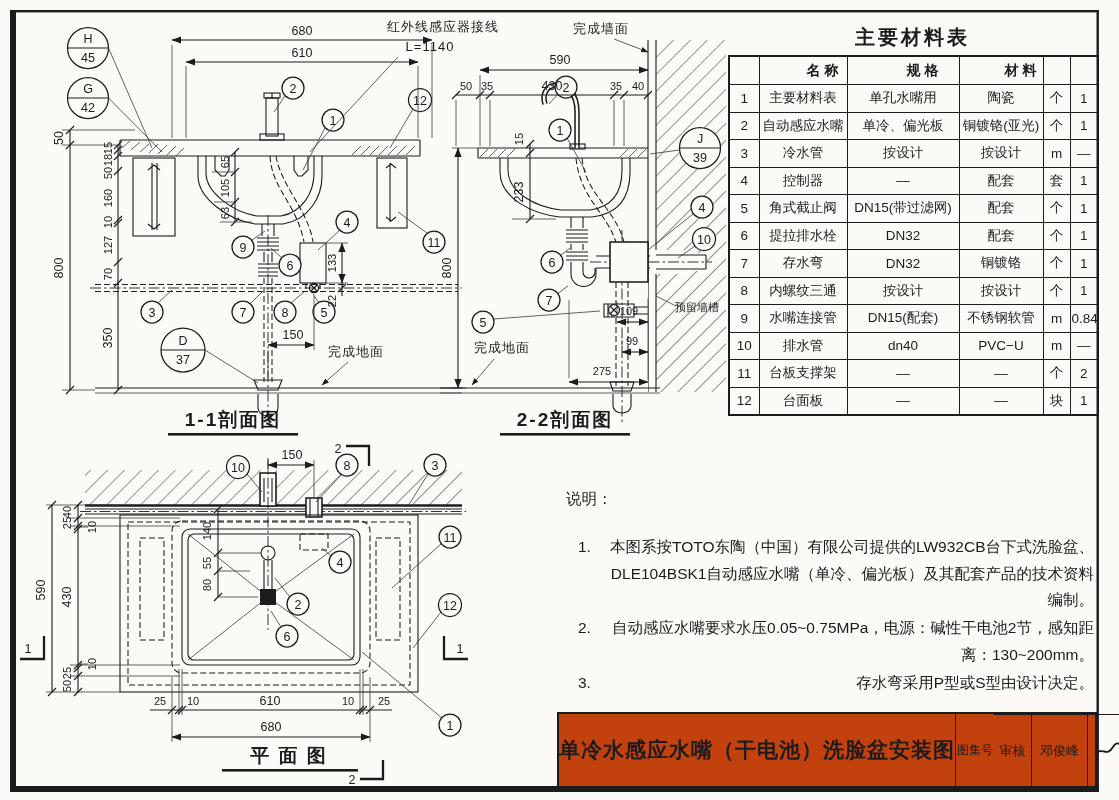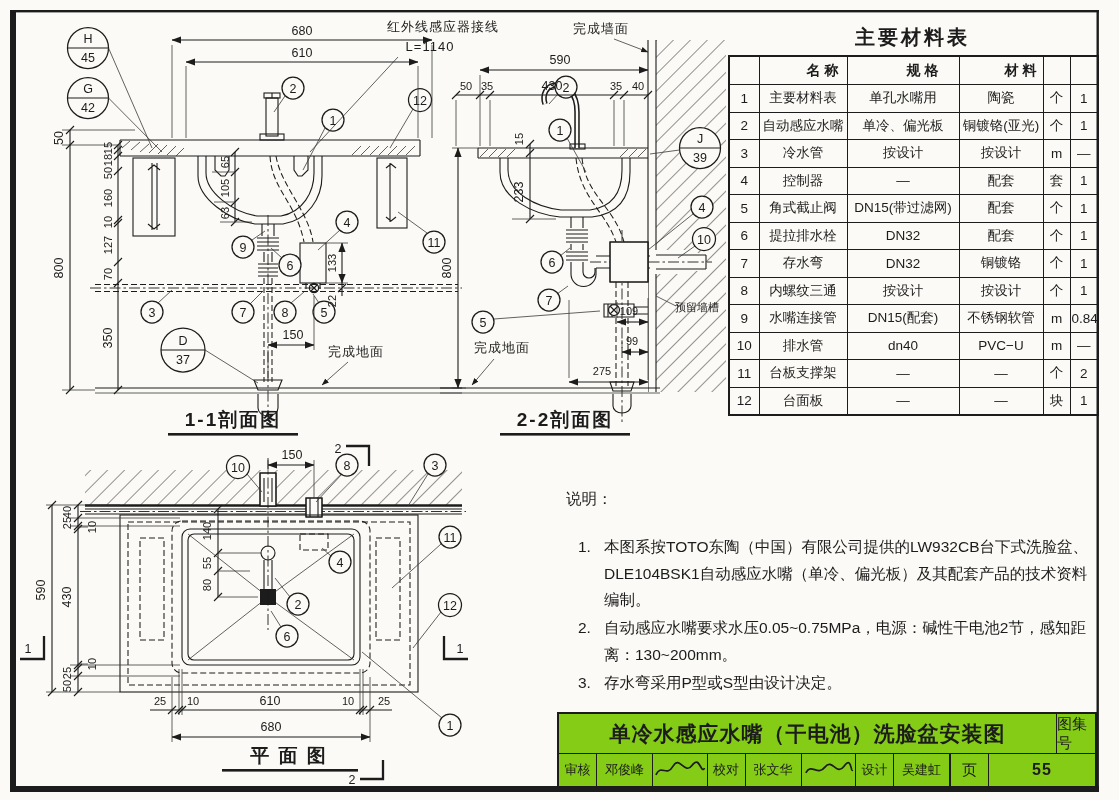--- a/index.html
+++ b/index.html
@@ -24,31 +24,31 @@
   table.mt{border-collapse:collapse;table-layout:fixed;width:369px;}
   table.mt th,table.mt td{border:1.4px solid #1c1c1c;padding:0 1px;text-align:center;
       font-size:13.5px;overflow:hidden;white-space:nowrap;height:26.5px;}
   table.mt th{font-weight:bold;font-size:14px;height:27px;padding-left:40px;}
   table.mt{border:2.2px solid #1c1c1c;}
   
   .notes{position:absolute;left:566px;top:486px;width:528px;font-size:15.5px;line-height:1.7;}
   .notes-heading{margin-bottom:22px;}
   .note-row{display:flex;margin:0 0 2px 12px;}
   .note-no{width:26px;flex:none;}
-  .note-text{flex:1;}
+  .note-text{flex:1;text-align:right;}
   
   .tb{position:absolute;left:557px;top:712px;width:540px;height:76px;border:2.2px solid #1c1c1c;
-      box-sizing:border-box;display:flex;flex-direction:column;background:#84cc16;}
+      box-sizing:border-box;display:flex;flex-direction:row;background:#c2410c;}
   .tb-row1{flex:11;display:flex;}
   .tb-row2{flex:9;display:flex;border-top:1.6px solid #1c1c1c;}
   .tb .cell{border-right:1.6px solid #1c1c1c;display:flex;align-items:center;justify-content:center;
       box-sizing:border-box;overflow:hidden;}
   .tb .cell:last-child{border-right:none;}
   .tb-main{flex:1;font-size:21px;font-weight:bold;letter-spacing:1px;white-space:nowrap;}
-  .tb-lab{width:38px;font-size:15px;flex:none;}
+  .tb-lab{width:38px;font-size:12px;flex:none;}
   .tb-val{width:106px;font-size:16px;font-weight:bold;letter-spacing:1px;flex:none;}
   .tb-s{font-size:13px;flex:none;}
   .sig svg{display:block;}
 </style>
 </head>
 <body>
 
 <div class="sheet">
 
 <svg width="1119" height="800" viewBox="0 0 1119 800" style="position:absolute;left:0;top:0;">

